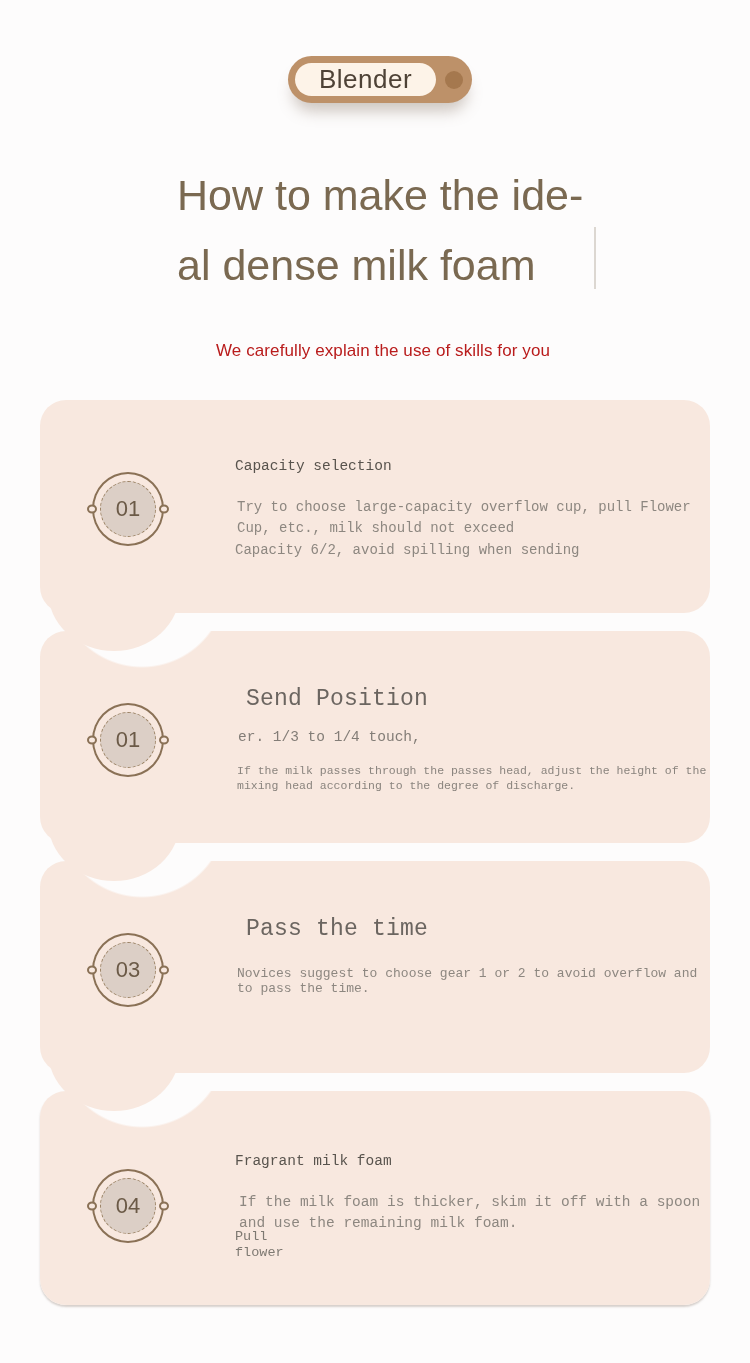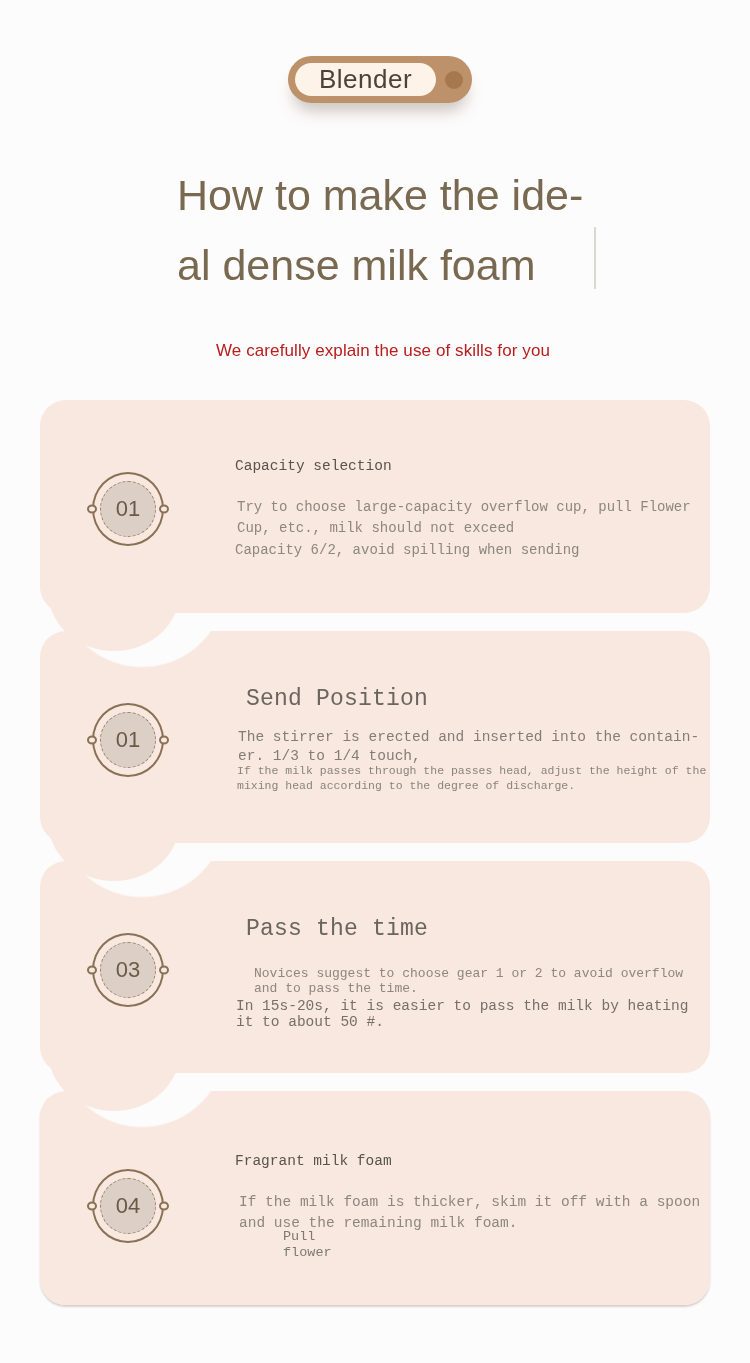--- a/index.html
+++ b/index.html
@@ -90,23 +90,23 @@
   .bead-l{left:-5px;}
   .bead-r{right:-5px;}
 
   
   .card h3,.card .para{position:absolute;font-weight:400;font-family:Liberation Mono, monospace;}
   .t-sm{left:195px;font-size:14.5px;color:#58534d;}
   .t-lg{left:206px;font-size:23px;color:#6b6560;letter-spacing:.2px;}
   .body{left:197px;font-size:14px;line-height:21px;color:var(--body-gray);}
   .body-tight{left:198px;font-size:14.5px;line-height:19px;color:#837d77;}
   .note{left:197px;font-size:11.5px;line-height:14.5px;color:#8a847e;width:500px;}
-  .body-sm{left:214px;font-size:13px;color:var(--body-gray);}
+  .body-sm{left:197px;font-size:13px;color:var(--body-gray);}
   .body-lg{left:196px;font-size:14.5px;color:#75706a;}
-  .tail{left:195px;font-size:13.5px;line-height:16px;color:#7e7972;margin-left:48px;}
+  .tail{left:195px;font-size:13.5px;line-height:16px;color:#7e7972;}
 </style>
 </head>
 <body>
 
 <div class="brand-wrap">
   <div class="brand-pill">
     <div class="brand-inner">
       <span class="brand-label">Blender</span>
     </div>
     <span class="brand-dot"></span>
@@ -136,37 +136,35 @@
 <section class="card card-2 scooped">
   <div class="tab"></div>
   <div class="step-badge">
     <div class="ring"></div>
     <span class="bead bead-l"></span>
     <span class="bead bead-r"></span>
     <div class="fill">01</div>
   </div>
   <h3 class="t-lg" style="top:55px">Send Position</h3>
   <div class="para body-tight" style="top:97px">
-    <div>The stirrer is erected and inserted into the contain-</div>
     <div>er. 1/3 to 1/4 touch,</div>
   </div>
   <p class="para note" style="top:133px">If the milk passes through the passes head, adjust the height of the mixing head according to the degree of discharge.</p>
 </section>
 
 <section class="card card-3 scooped">
   <div class="tab"></div>
   <div class="step-badge">
     <div class="ring"></div>
     <span class="bead bead-l"></span>
     <span class="bead bead-r"></span>
     <div class="fill">03</div>
   </div>
   <h3 class="t-lg" style="top:55px">Pass the time</h3>
   <p class="para body-sm" style="top:105px">Novices suggest to choose gear 1 or 2 to avoid overflow and to pass the time.</p>
-  <p class="para body-lg" style="top:137px">In 15s-20s, it is easier to pass the milk by heating it to about 50 #.</p>
 </section>
 
 <section class="card card-4 scooped">
   <div class="step-badge">
     <div class="ring"></div>
     <span class="bead bead-l"></span>
     <span class="bead bead-r"></span>
     <div class="fill">04</div>
   </div>
   <h3 class="t-sm" style="top:62px">Fragrant milk foam</h3>

